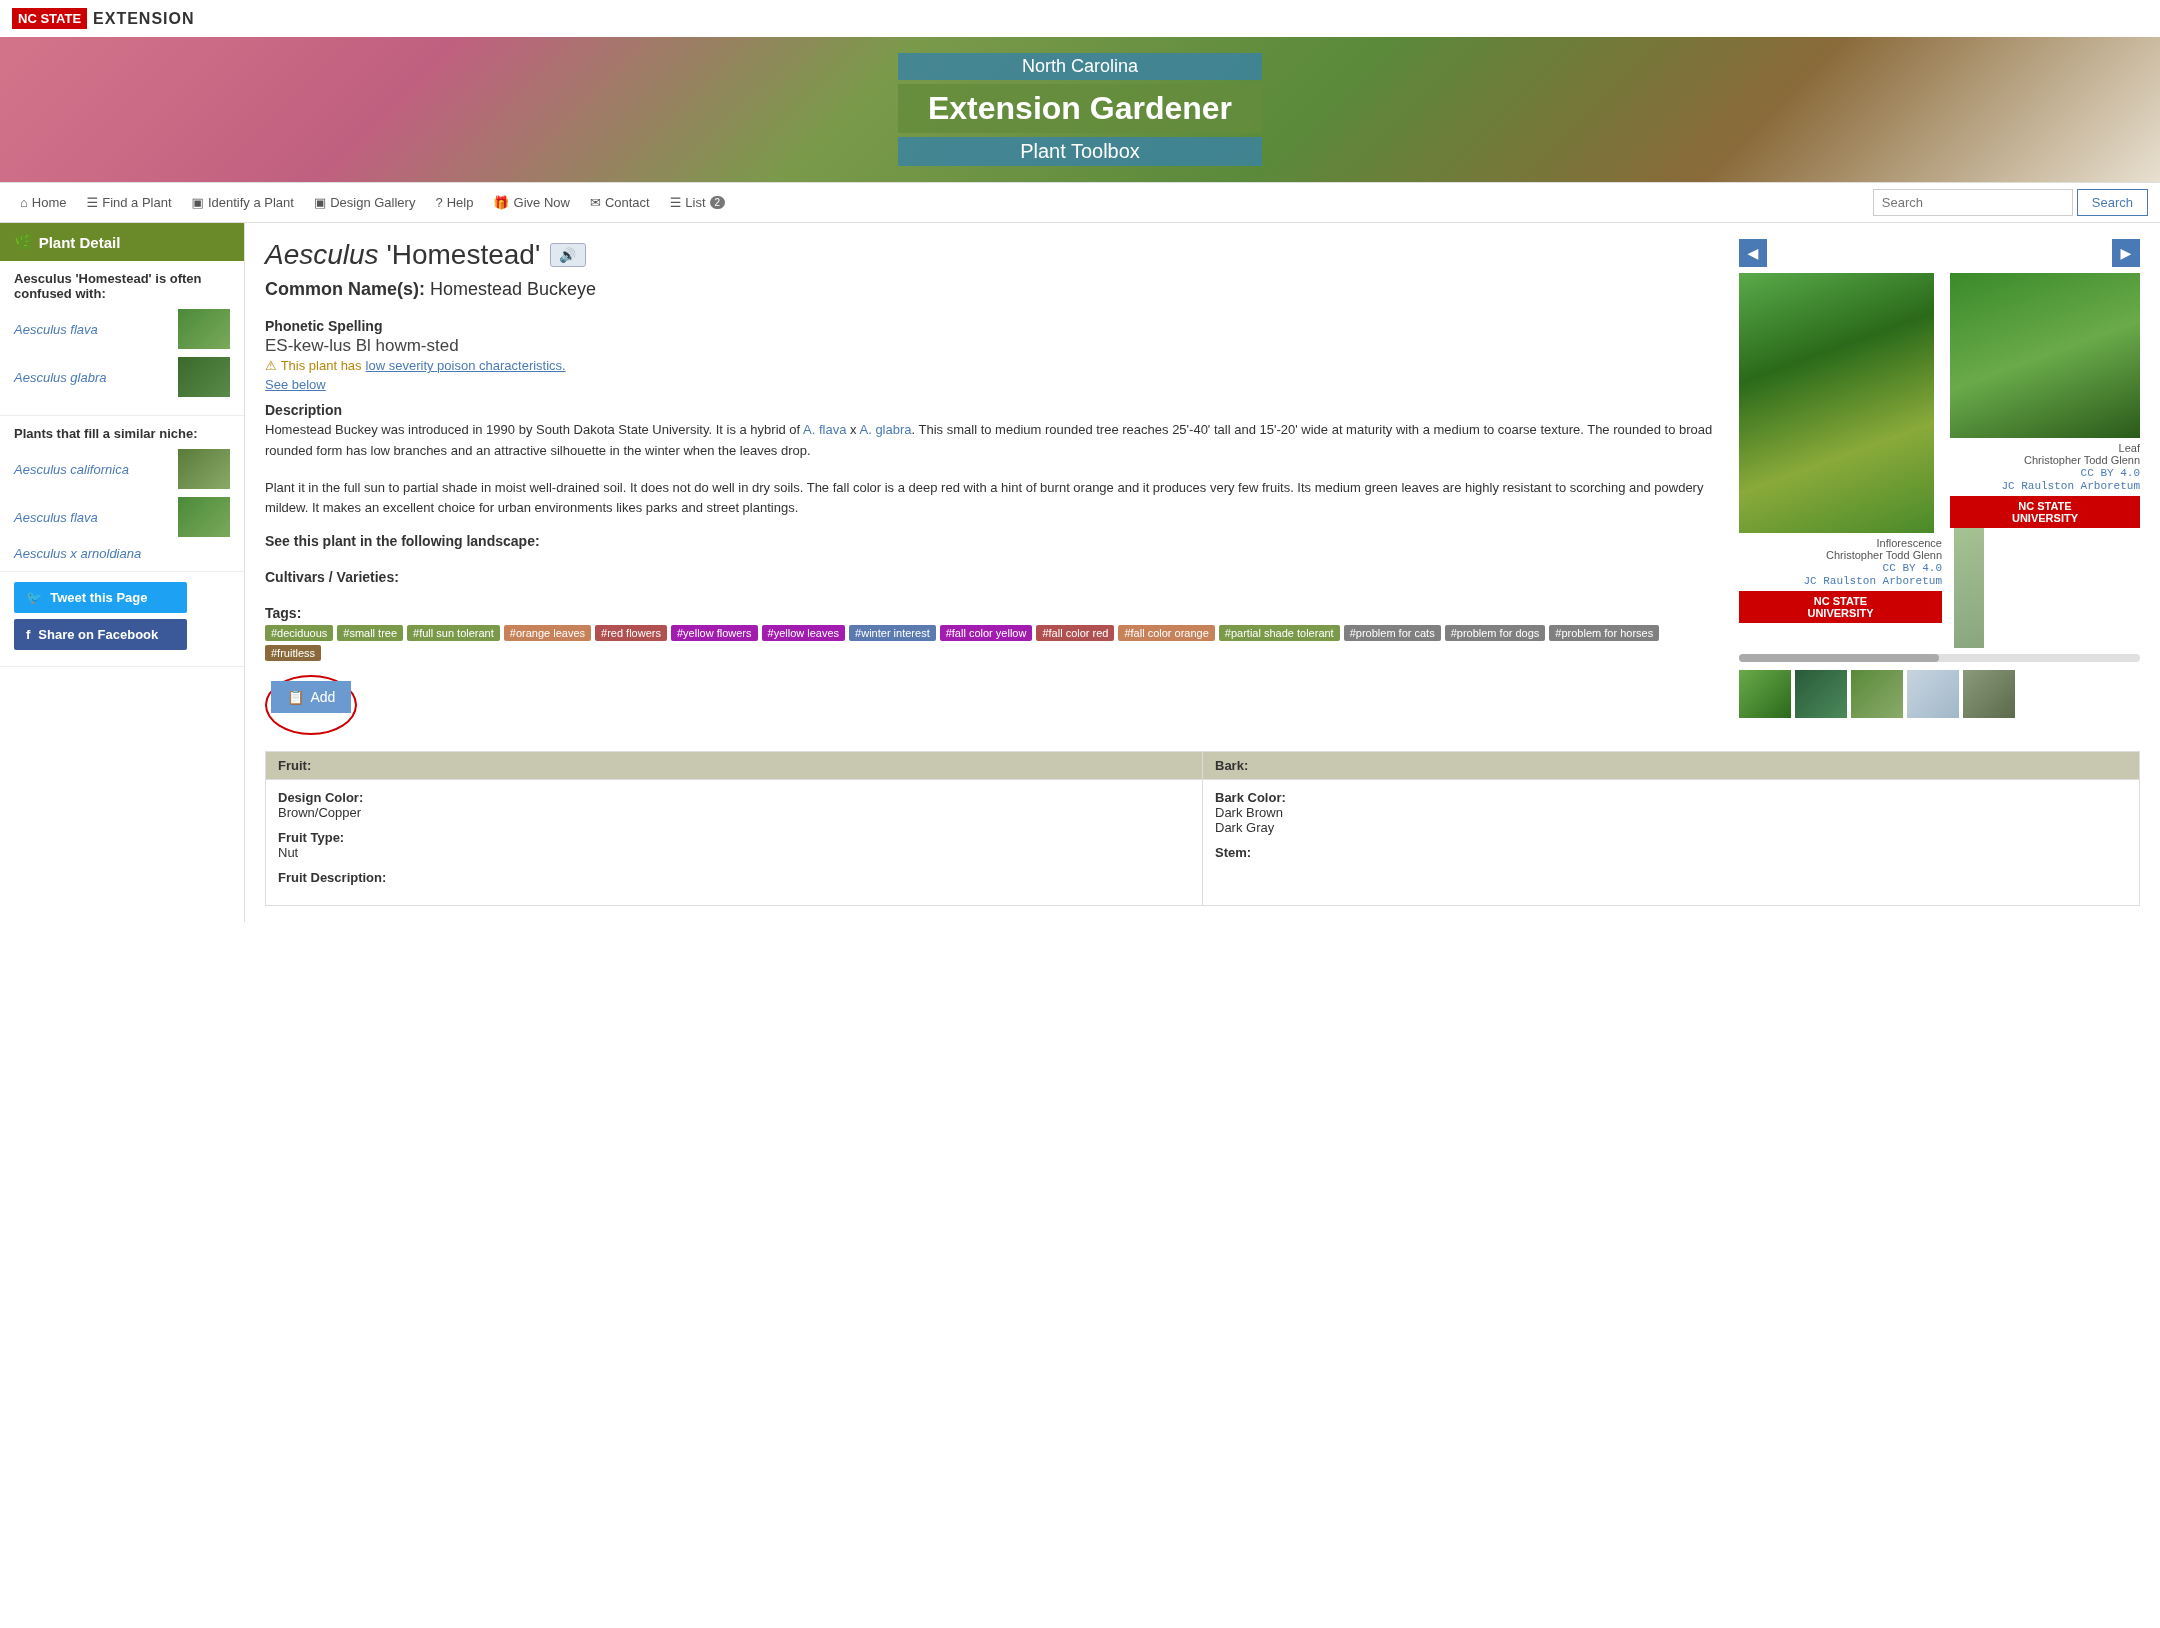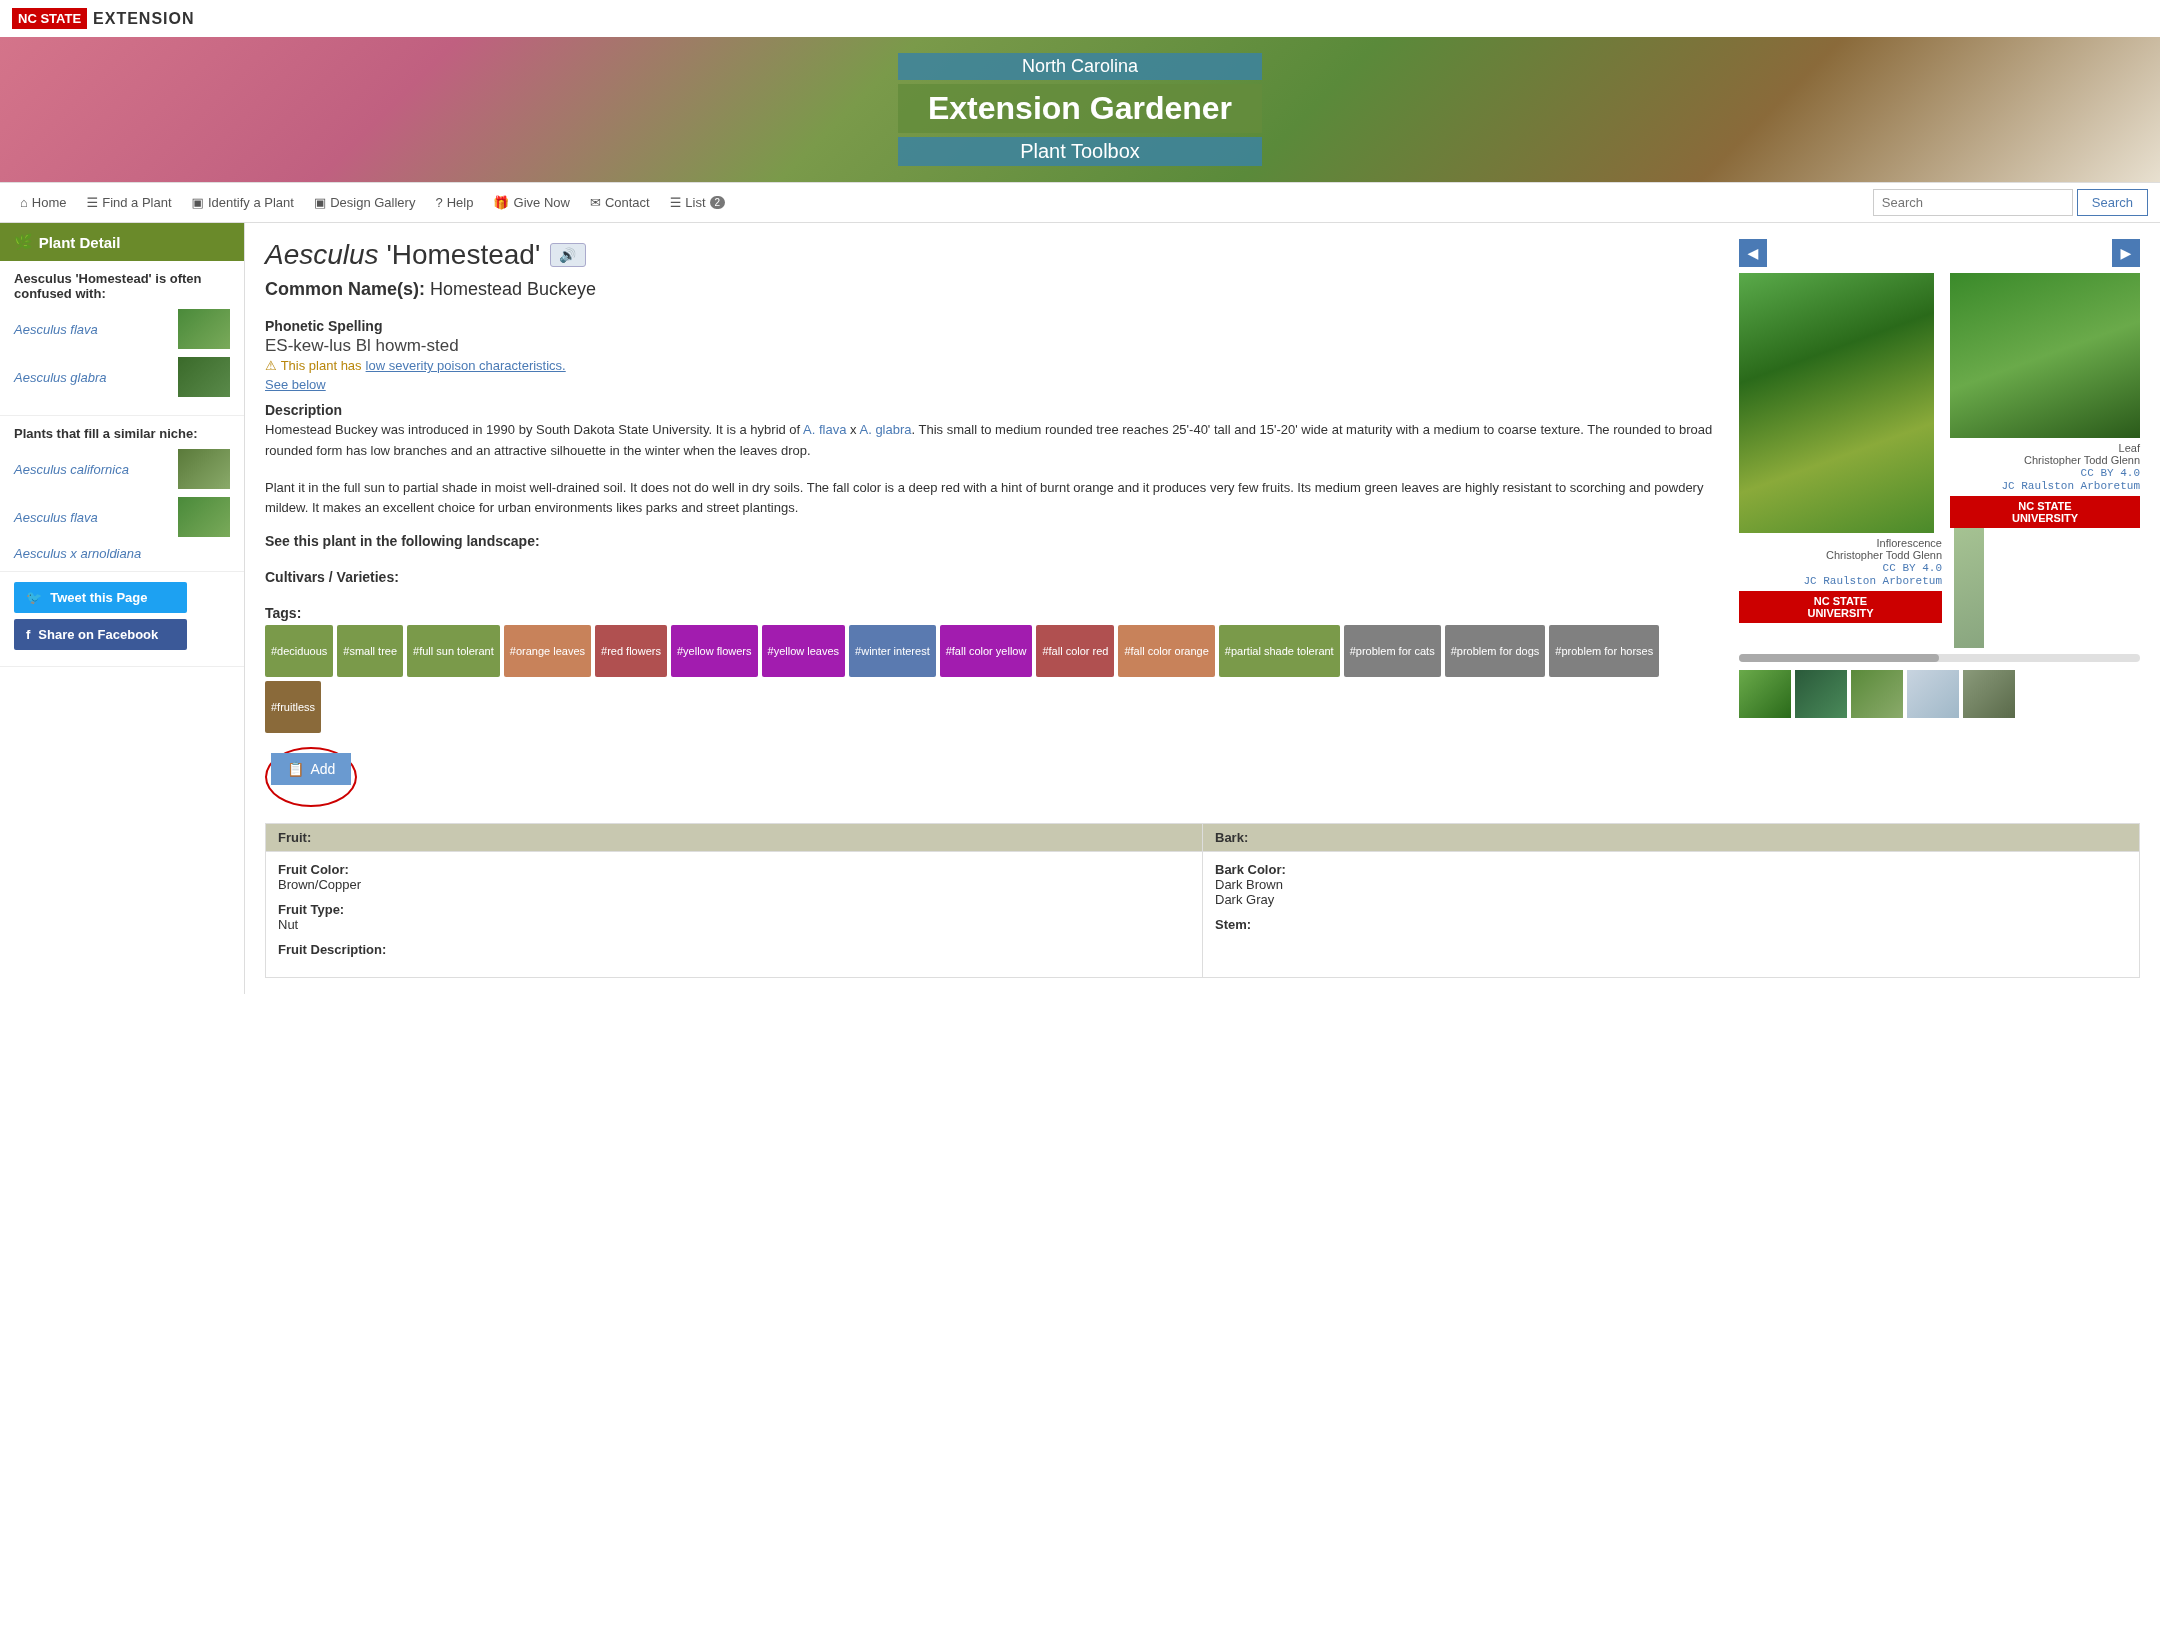--- a/index.html
+++ b/index.html
@@ -311,21 +311,21 @@
     .desc-text { font-size: 13px; line-height: 1.6; }
     .desc-text a { color: #4a7ab5; }
 
     .sub-section-label { font-size: 14px; font-weight: bold; margin-bottom: 4px; }
 
     .tags-container { display: flex; flex-wrap: wrap; gap: 4px; margin-bottom: 14px; }
     .tag {
       background: #7a9a4a;
       color: #fff;
       font-size: 11px;
-      padding: 20px 6px;
+      padding: 2px 6px;
       border-radius: 2px;
     }
     .tag.orange { background: #c8825a; }
     .tag.red { background: #b05050; }
     .tag.yellow { background: #a21caf; }
     .tag.blue { background: #5a7ab0; }
     .tag.gray { background: #808080; }
     .tag.brown { background: #8a6a3a; }
 
     #add-button {
@@ -628,21 +628,21 @@
         <span>Add</span>
       </button>
     </div>
 
     
     <div id="attributes-row">
       <div class="attr-col">
         <div class="attr-col-header">Fruit:</div>
         <div class="attr-col-body">
           <div class="attr-field">
-            <div class="attr-field-label">Fruit Color:</div>
+            <div class="attr-field-label">Design Color:</div>
             <div class="attr-field-value">Brown/Copper</div>
           </div>
           <div class="attr-field">
             <div class="attr-field-label">Fruit Type:</div>
             <div class="attr-field-value">Nut</div>
           </div>
           <div class="attr-field">
             <div class="attr-field-label">Fruit Description:</div>
           </div>
         </div>

